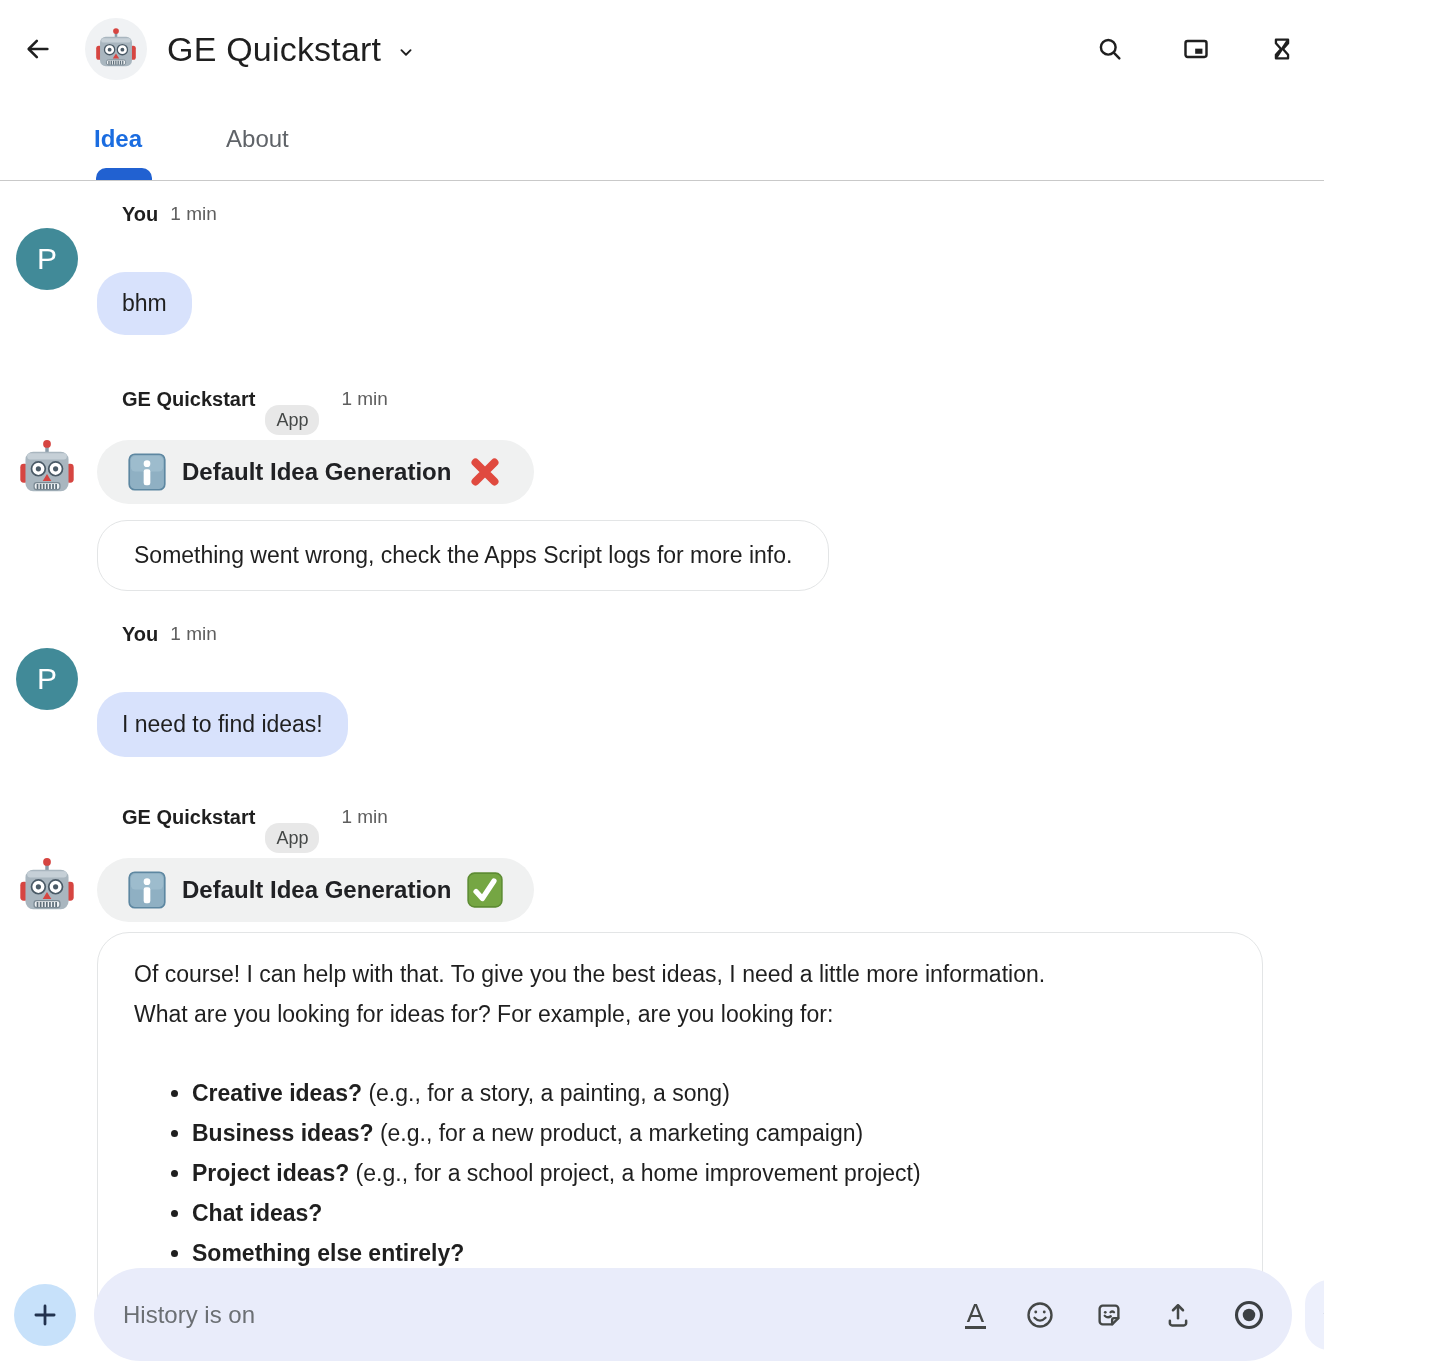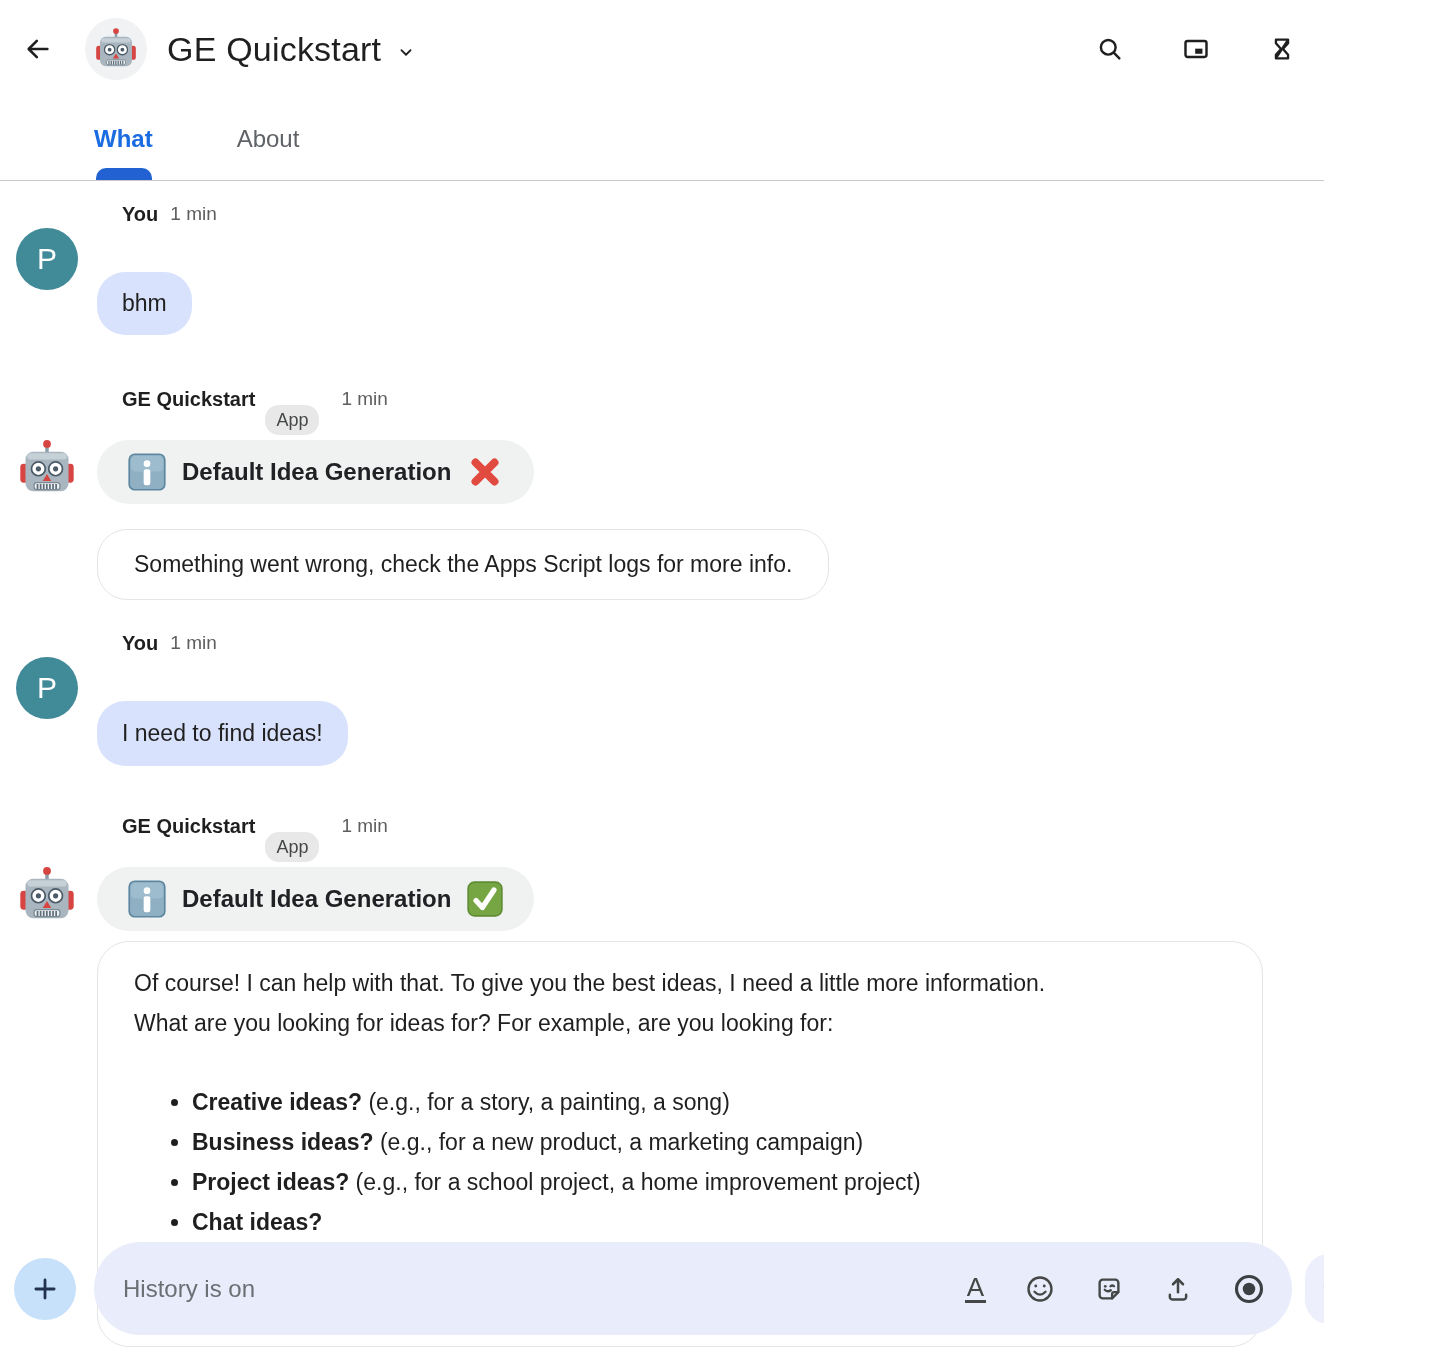--- a/index.html
+++ b/index.html
@@ -36,33 +36,33 @@
   .user-avatar { width:62px; height:62px; border-radius:50%; background:#418a98; color:#fff; font-size:30px; display:flex; align-items:center; justify-content:center; }
   .bot-avatar { width:62px; height:62px; display:flex; align-items:center; justify-content:center; }
   .content-col { flex:1; min-width:0; }
 
   .bubble-user { display:inline-block; background:#d8e2fc; border-radius:28px; padding:17px 25px; font-size:23px; line-height:29px; color:#1f1f1f;margin-top:44px; }
   .bubble-user.tall { padding:18px 25px; }
 
   .card-chip { display:inline-flex; align-items:center; background:#f0f1f1; border-radius:32px; padding:12px 30px; margin-top:3px; gap:15px; cursor:pointer; }
   .card-title { font-size:24px; font-weight:700; color:#202124; }
 
-  .bubble-plain { display:inline-block; background:#fff; border:1px solid #e3e5e6; border-radius:30px; padding:20px 36px; font-size:23px; line-height:29px; margin-top:25px; }
+  .bubble-plain { display:inline-block; background:#fff; border:1px solid #e3e5e6; border-radius:30px; padding:20px 36px; font-size:23px; line-height:29px; margin-top:16px; }
 
   .bubble-large { background:#fff; border:1px solid #e3e5e6; border-radius:32px; padding:21px 36px 25px 36px; margin-top:10px; margin-right:45px; font-size:23px; line-height:40px; color:#1f1f1f; }
   .bubble-large ul { margin:39px 0; padding-left:58px; list-style:disc; }
   .bubble-large li { line-height:40px; }
   .bubble-large li b { font-weight:700; }
 
   .mb-g1 { margin-bottom:27px; }
   .mb-g2 { margin-bottom:31px; }
   .mb-g3 { margin-bottom:23px; }
 
   
-  .compose { position:absolute; left:0; top:1242px; width:1442px; height:93px; display:flex; align-items:center; padding-left:14px; padding-right:12px; }
+  .compose { position:absolute; left:0; top:1268px; width:1442px; height:93px; display:flex; align-items:center; padding-left:14px; padding-right:12px; }
   .plus-btn { width:62px; height:62px; border-radius:50%; background:#c7e1fa; border:none; cursor:pointer; display:flex; align-items:center; justify-content:center; flex:none; }
   .compose-pill { flex:1; height:93px; background:#e9ecfa; border-radius:47px; display:flex; align-items:center; padding-left:29px; padding-right:26px; margin-left:18px; margin-right:13px; min-width:0; }
   .compose-input { flex:1; border:none; background:transparent; outline:none; font-size:24px; color:#1f1f1f; font-family:inherit; min-width:0; }
   .compose-input::placeholder { color:#6b6f73; opacity:1; }
   .compose-icons { display:flex; align-items:center; gap:39px; }
   .fmt-a { font-size:26px; color:#444746; line-height:24px; border-bottom:3px solid #444746; padding:0 2px 1px 2px; font-weight:400; }
   .caret-btn { width:46px; height:70px; border:none; cursor:pointer; background:#edf0fc; border-radius:24px 10px 10px 24px; display:flex; align-items:center; justify-content:center; margin-right:2px; flex:none; }
   .send-btn { width:77px; height:70px; border:none; cursor:pointer; background:#edf0fc; border-radius:26px; display:flex; align-items:center; justify-content:center; flex:none; }
 
   svg { display:block; }
@@ -160,21 +160,21 @@
           <svg width="28" height="28" viewBox="0 0 24 24" fill="none" stroke="#1f1f1f" stroke-width="2" stroke-linejoin="round" stroke-linecap="round">
             <path d="M6.8 4 H17.2 V7 L12.8 12 L17.2 17 V20 H6.8 V17 L11.2 12 L6.8 7 Z"></path>
             <path d="M7.4 19 L16.6 5"></path>
           </svg>
         </span>
       </button>
     </div>
   </div>
 
   <div class="tabs">
-    <button class="tab active">What</button>
+    <button class="tab active">Idea</button>
     <button class="tab inactive">About</button>
     <div class="tab-indicator"></div>
   </div>
 
   <div class="chat-area">
 
     <div class="group mb-g1">
       <div class="meta">
         <span class="sender">You</span>
         <span class="time">1 min</span>

